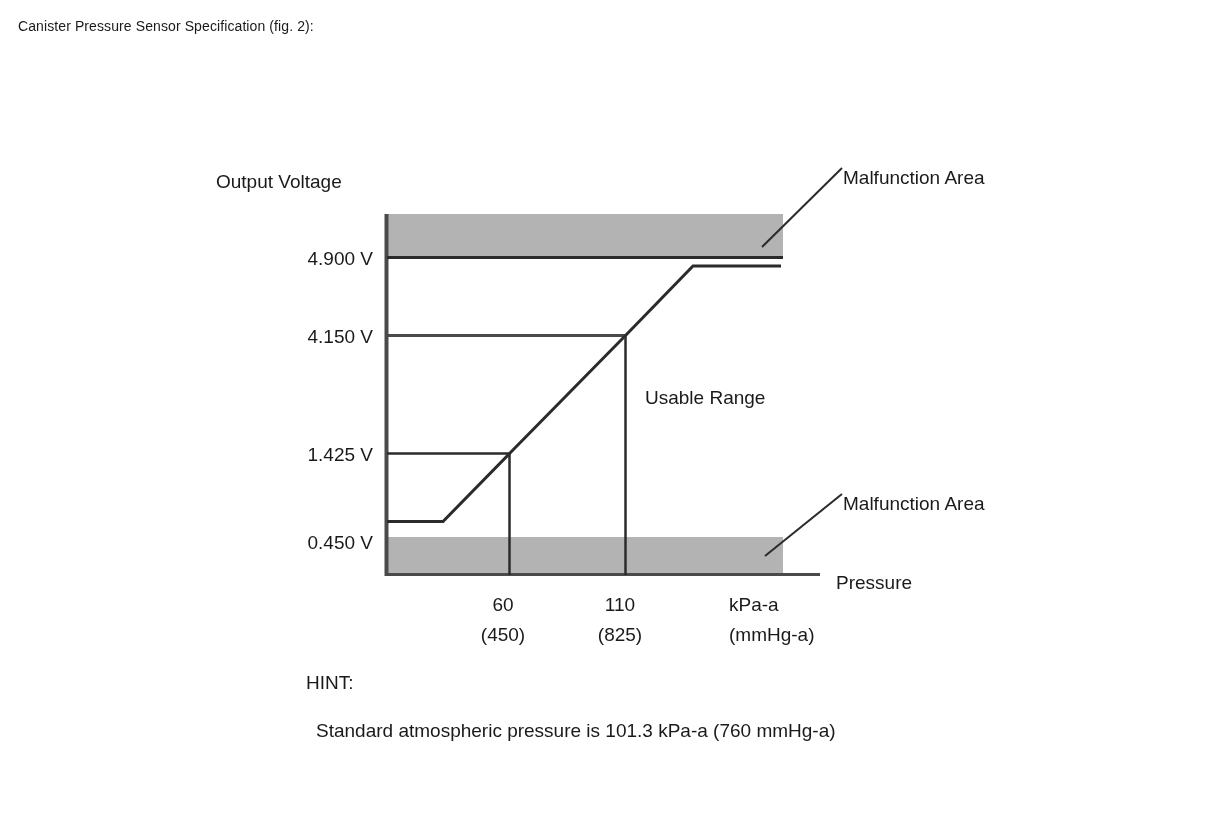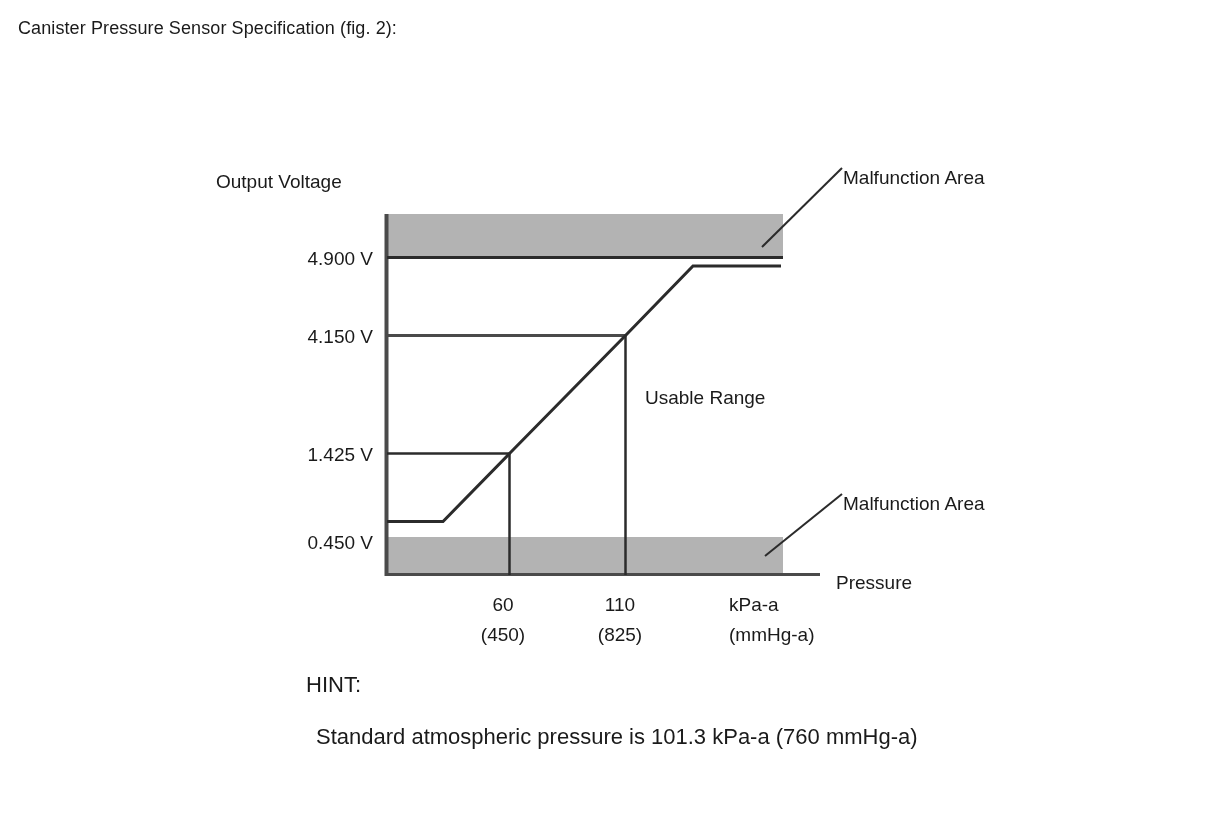--- a/index.html
+++ b/index.html
@@ -12,21 +12,21 @@
     height: 814px;
     position: relative;
     font-family: "Liberation Sans", sans-serif;
     color: #1a1a1a;
     overflow: hidden;
   }
   #figure-title {
     position: absolute;
     left: 18px;
     top: 18px;
-    font-size: 18px;
+    font-size: 14px;
     letter-spacing: 0.1px;
     white-space: nowrap;
   }
   #chart-area {
     position: absolute;
     left: 0;
     top: 0;
     width: 1210px;
     height: 814px;
     text-align: center;
@@ -43,21 +43,21 @@
   }
   .svg-text-axis {
     font-family: "Liberation Sans", sans-serif;
     font-size: 19px;
     fill: #1a1a1a;
   }
   #hint-block {
     position: absolute;
     left: 306px;
     top: 672px;
-    font-size: 22px;
+    font-size: 19px;
   }
   #hint-label {
     margin: 0 0 26px 0;
     white-space: nowrap;
   }
   #hint-text {
     margin: 10px;
     white-space: nowrap;
   }
 </style>

